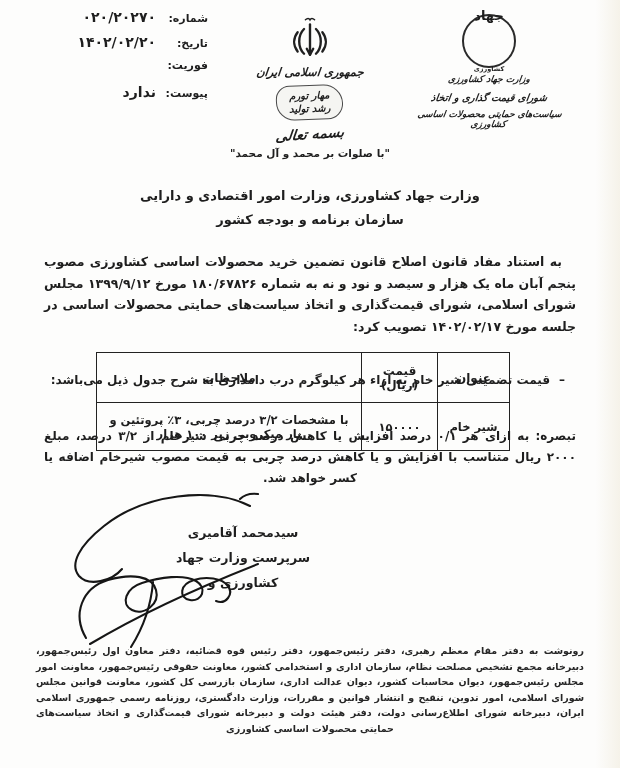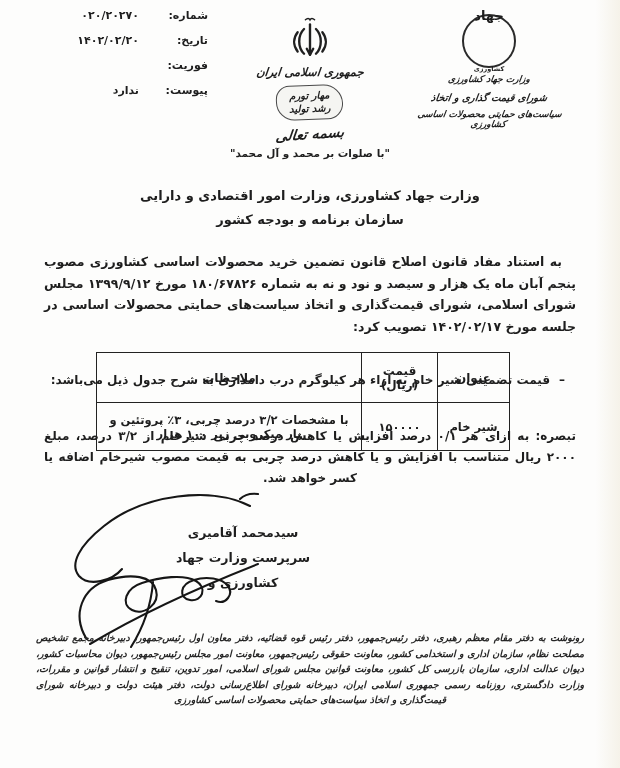--- a/index.html
+++ b/index.html
@@ -5,21 +5,21 @@
   html,body{margin:0;padding:0;background:#e9e9e9;}
   .page{
     position:relative;width:620px;height:768px;margin:0 auto;
     background:linear-gradient(90deg,#fdfdfc 0%,#fdfdfc 96%,#f5f2e9 100%);
     font-family:"DejaVu Sans",sans-serif;color:#1e1e1e;overflow:hidden;
   }
   
   .meta{position:absolute;top:9px;left:58px;width:150px;direction:rtl;}
   .meta-row{display:flex;align-items:baseline;height:17px;margin-bottom:8px;}
   .meta-label{font-weight:bold;font-size:11px;min-width:48px;}
-  .meta-value{font-size:11px;font-weight:bold;margin-right:21px;letter-spacing:.5px;}
+  .meta-value{font-size:14px;font-weight:bold;margin-right:4px;letter-spacing:.5px;}
   
   .center-head{position:absolute;top:16px;left:50%;transform:translateX(-50%);width:190px;text-align:center;direction:rtl;}
   .emblem-svg{width:44px;height:48px;display:block;margin:0 auto 1px;}
   .country{font-size:11.5px;font-weight:bold;font-style:italic;transform:skewX(-6deg);margin-bottom:6px;}
   .stamp{display:inline-block;border:1.5px solid #4a4a4a;border-radius:14px 20px 16px 19px;
          padding:3px 12px 4px;transform:rotate(-2deg);background:#f5f5f2;margin-bottom:3px;}
   .stamp-line{display:block;font-size:10px;font-weight:bold;font-style:italic;line-height:13px;}
   .bismillah{font-size:14px;font-weight:bold;font-style:italic;transform:skewX(-10deg) rotate(-4deg);margin:3px 0 5px;}
   .salavat{font-size:10.5px;font-weight:bold;}
   
@@ -49,22 +49,22 @@
   .col-title{width:72px;} .col-price{width:76px;}
   .cell-remarks{font-size:10.4px;padding:0 3px;}
   
   .note{position:absolute;top:426px;right:44px;left:44px;direction:rtl;text-align:justify;
         text-align-last:center;font-size:12px;font-weight:bold;line-height:21px;}
   
   .sig-block{position:absolute;top:520px;right:288px;width:178px;text-align:center;direction:rtl;
              font-weight:bold;font-size:12.5px;line-height:25px;}
   .scribble{position:absolute;top:486px;left:60px;width:208px;height:164px;}
   
-  .footer{position:absolute;top:630px;right:36px;left:36px;direction:rtl;text-align:justify;
-          text-align-last:center;font-size:9.5px;font-weight:bold;line-height:15.5px;color:#262626;font-style:italic;}
+  .footer{position:absolute;top:643px;right:36px;left:36px;direction:rtl;text-align:justify;
+          text-align-last:center;font-size:9.5px;font-weight:bold;line-height:15.5px;color:#262626;}
 </style>
 </head>
 <body>
 
 <div class="page">
 
   <div class="meta">
     <div class="meta-row">
       <span class="meta-label">شماره:</span>
       <span class="meta-value">۰۲۰/۲۰۲۷۰</span>

